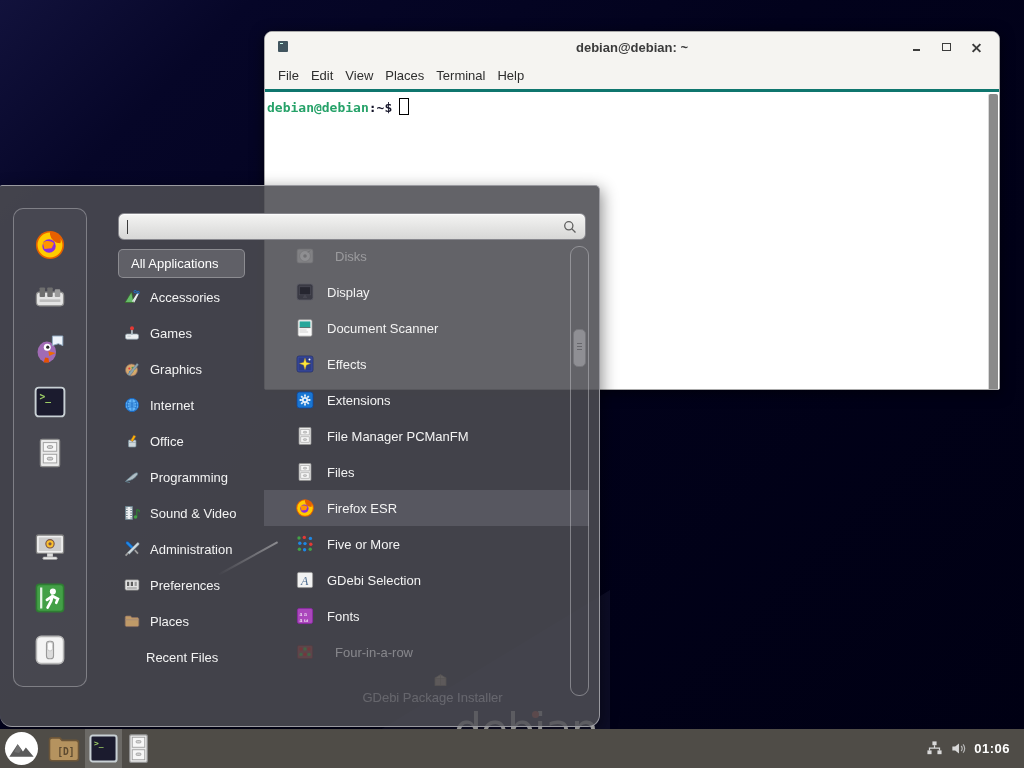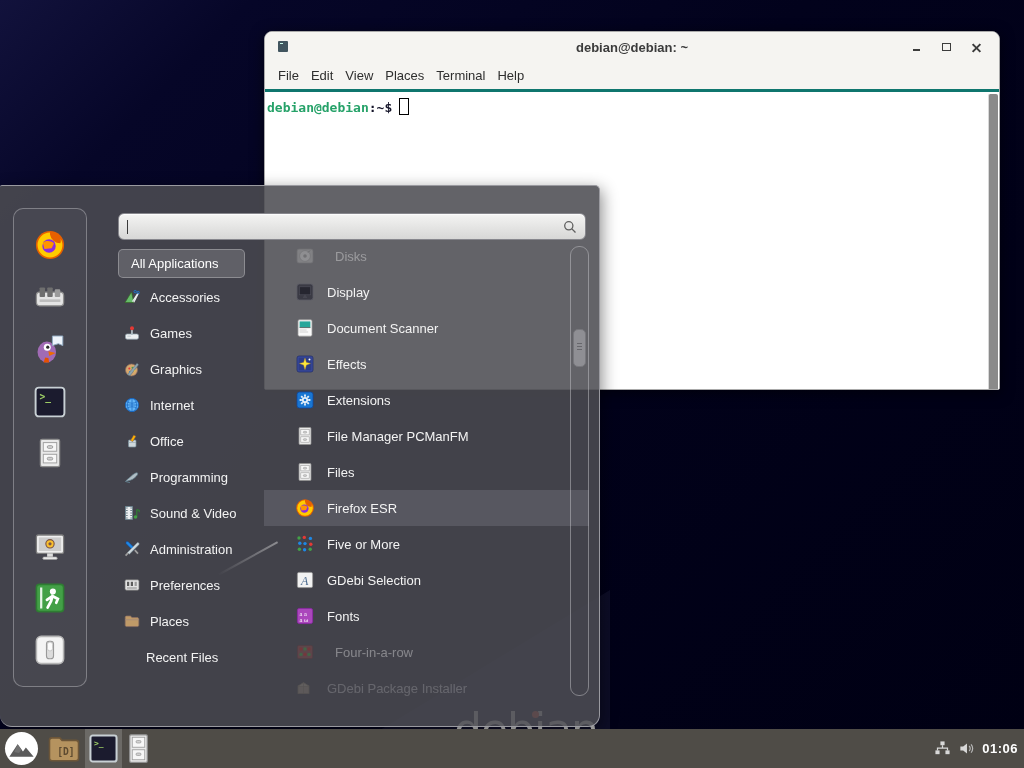--- a/index.html
+++ b/index.html
@@ -59,38 +59,38 @@
   .cat-row .cicon svg{width:16px;height:16px;display:block;}
   .cat-row .clabel{margin-left:10px;font-size:13px;color:#f3f3f3;white-space:nowrap;}
   .cat-row.no-icon .clabel{margin-left:36px;}
   .app-list{position:absolute;left:264px;top:52px;width:325px;}
   .app-row{height:36px;display:flex;align-items:center;cursor:pointer;}
   .app-row .aicon{width:20px;height:20px;margin-left:31px;flex:none;}
   .app-row .aicon svg{width:20px;height:20px;display:block;}
   .app-row .alabel{margin-left:12px;font-size:13px;color:#f3f3f3;white-space:nowrap;}
   .app-row.highlighted{background:rgba(235,235,245,.13);}
   .app-row.disabled{opacity:.38;gap:8px;}
-  .app-row.faint{opacity:.2;}
+  .app-row.faint{opacity:.2;flex-direction:column;}
   .menu-scroll-track{position:absolute;left:570px;top:60px;width:19px;height:450px;box-sizing:border-box;
     border:1px solid rgba(195,195,200,.5);border-radius:9px;}
   .menu-scroll-handle{position:absolute;left:2px;top:82px;width:13px;height:38px;background:#8f8f94;border-radius:5px;
     border:1px solid #77777c;box-sizing:border-box;}
   .menu-scroll-handle:before{content:"";position:absolute;left:3px;top:13px;width:5px;height:1px;background:#67676c;
     box-shadow:0 3px 0 #67676c,0 6px 0 #67676c;}
   .trail{position:absolute;left:218px;top:388px;width:68px;height:2px;transform:rotate(-28.8deg);transform-origin:0 50%;
     background:linear-gradient(90deg,rgba(215,215,215,0),rgba(215,215,215,.5));}
 
   
   .taskbar{position:absolute;left:0;top:729px;width:1024px;height:39px;background:var(--panel-bg);
     display:flex;align-items:center;}
   .tb-left{display:flex;align-items:center;height:39px;}
   .tb-item{height:39px;display:flex;align-items:center;justify-content:center;padding:0 4px;cursor:pointer;}
   .tb-item.active{background:rgba(255,255,255,.17);}
   .tb-item svg{display:block;}
-  .tray{position:absolute;right:0;top:0;height:39px;display:flex;align-items:center;padding-right:6px;}
+  .tray{position:absolute;right:0;top:0;height:39px;display:flex;align-items:center;padding-right:14px;}
   .tray-icon{width:17px;height:17px;margin-right:7px;}
   .clock{font-size:13px;font-weight:bold;color:#ffffff;letter-spacing:.5px;}
 </style>
 </head>
 <body>
 
 <div class="desktop">
   <div class="wallpaper-shape shape-a"></div>
   <div class="watermark">
     <span>debian</span>

